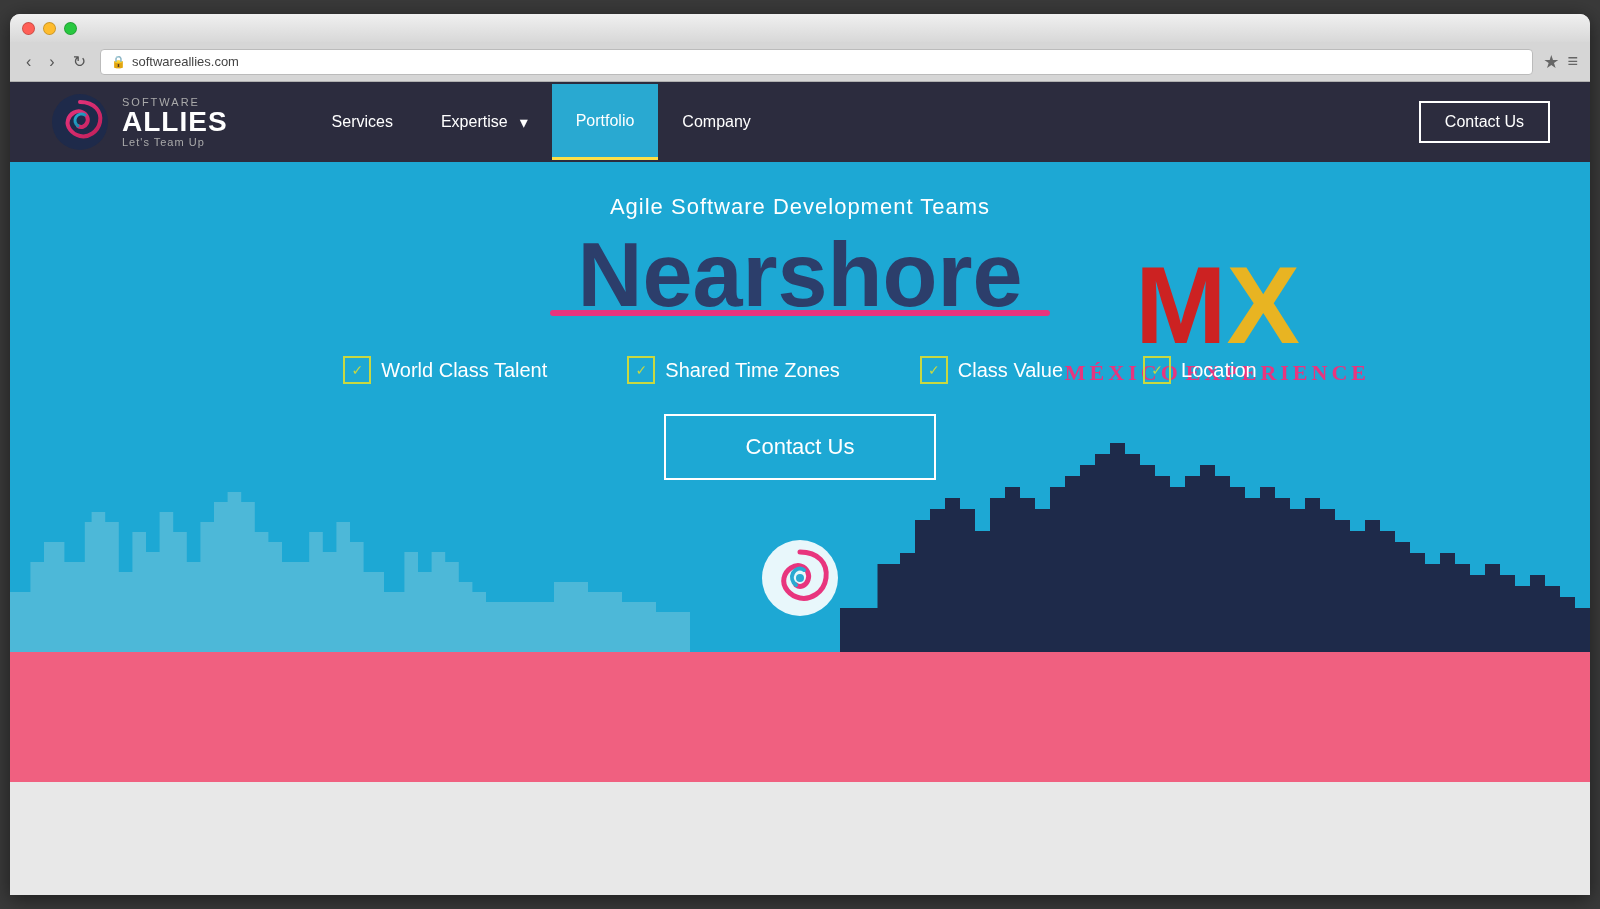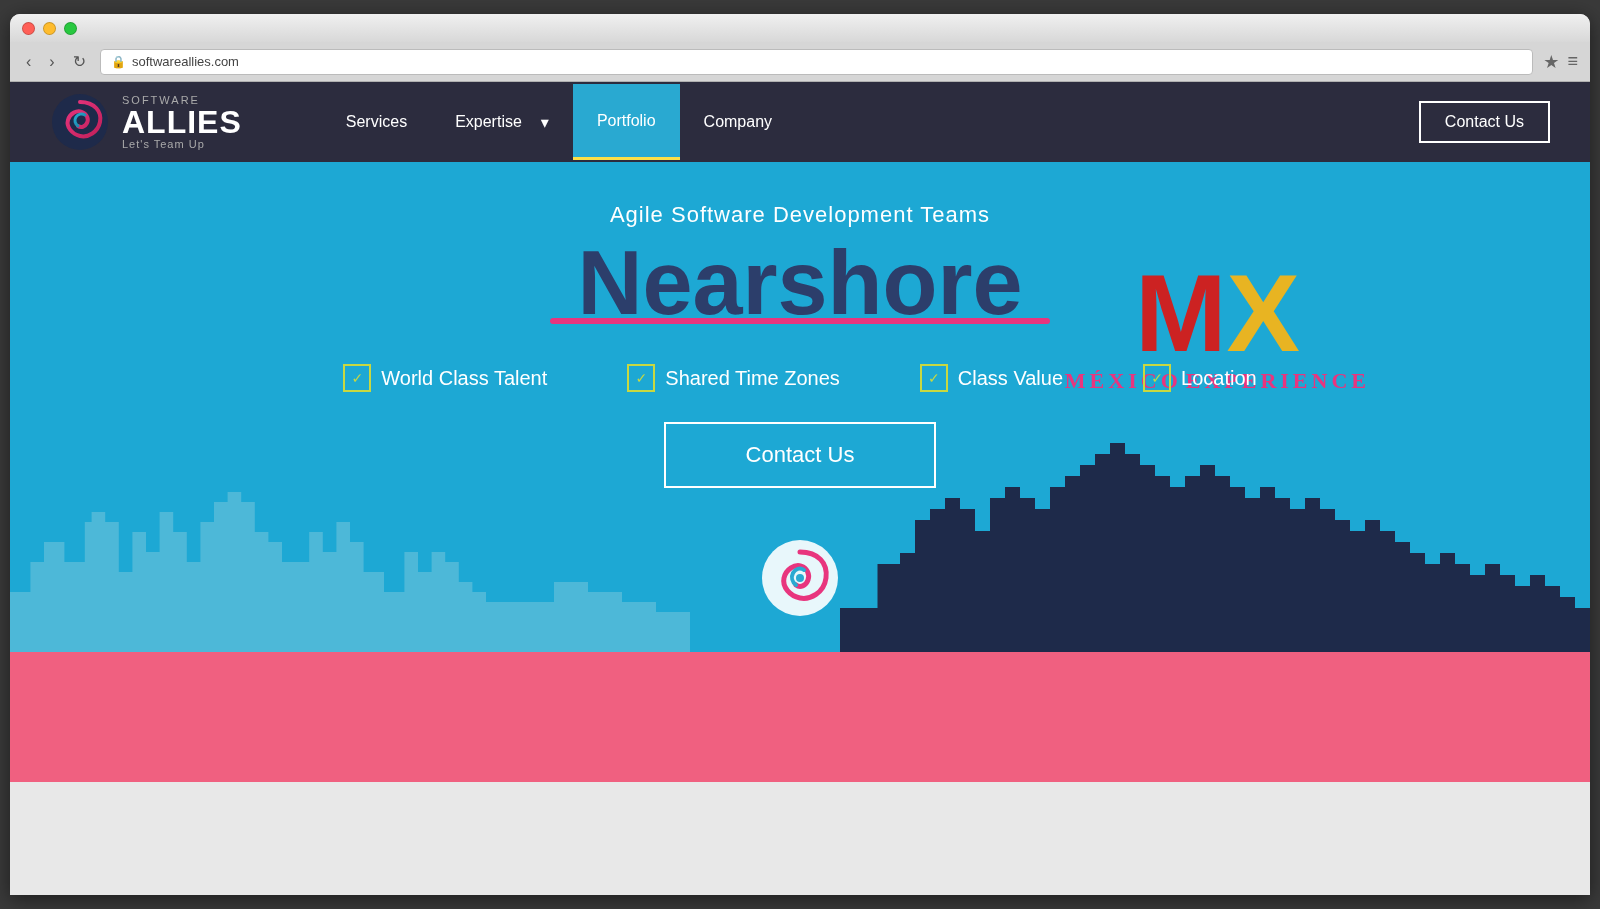--- a/index.html
+++ b/index.html
@@ -87,21 +87,21 @@
       gap: 12px;
       margin-right: 80px;
       flex-shrink: 0;
     }
     .logo-icon {
       width: 60px;
       height: 60px;
     }
     .logo-text-area { display: flex; flex-direction: column; }
     .logo-software { font-size: 11px; color: #aaa; letter-spacing: 2px; text-transform: uppercase; }
-    .logo-allies { font-size: 32px; font-weight: 900; color: white; letter-spacing: 1px; line-height: 1; }
+    .logo-allies { font-size: 28px; font-weight: 900; color: white; letter-spacing: 1px; line-height: 1; }
     .logo-tagline { font-size: 11px; color: #aaa; letter-spacing: 1px; }
 
     .nav-links {
       display: flex;
       align-items: center;
       gap: 0;
       flex: 1;
     }
     .nav-item {
       color: white;
@@ -111,21 +111,21 @@
       display: flex;
       align-items: center;
       font-size: 16px;
       cursor: pointer;
       white-space: nowrap;
     }
     .nav-item.active {
       background: #29a9d1;
       border-bottom: 3px solid #fde047;
     }
-    .nav-item-expertise { display: flex; align-items: center; gap: 19px; }
+    .nav-item-expertise { display: flex; align-items: center; gap: 12px; }
     .nav-cta {
       margin-left: auto;
       border: 2px solid white;
       padding: 10px 24px;
       color: white;
       font-size: 16px;
       cursor: pointer;
       background: transparent;
       white-space: nowrap;
       height: auto;
@@ -133,21 +133,21 @@
 
     
     .hero {
       background: #1da8d4;
       min-height: 490px;
       position: relative;
       overflow: hidden;
       display: flex;
       flex-direction: column;
       align-items: center;
-      padding: 40px 20px 0;
+      padding: 32px 20px 0;
     }
 
     .hero-subtitle {
       color: white;
       font-size: 22px;
       font-weight: 300;
       letter-spacing: 1px;
       margin-bottom: 10px;
       text-align: center;
     }

